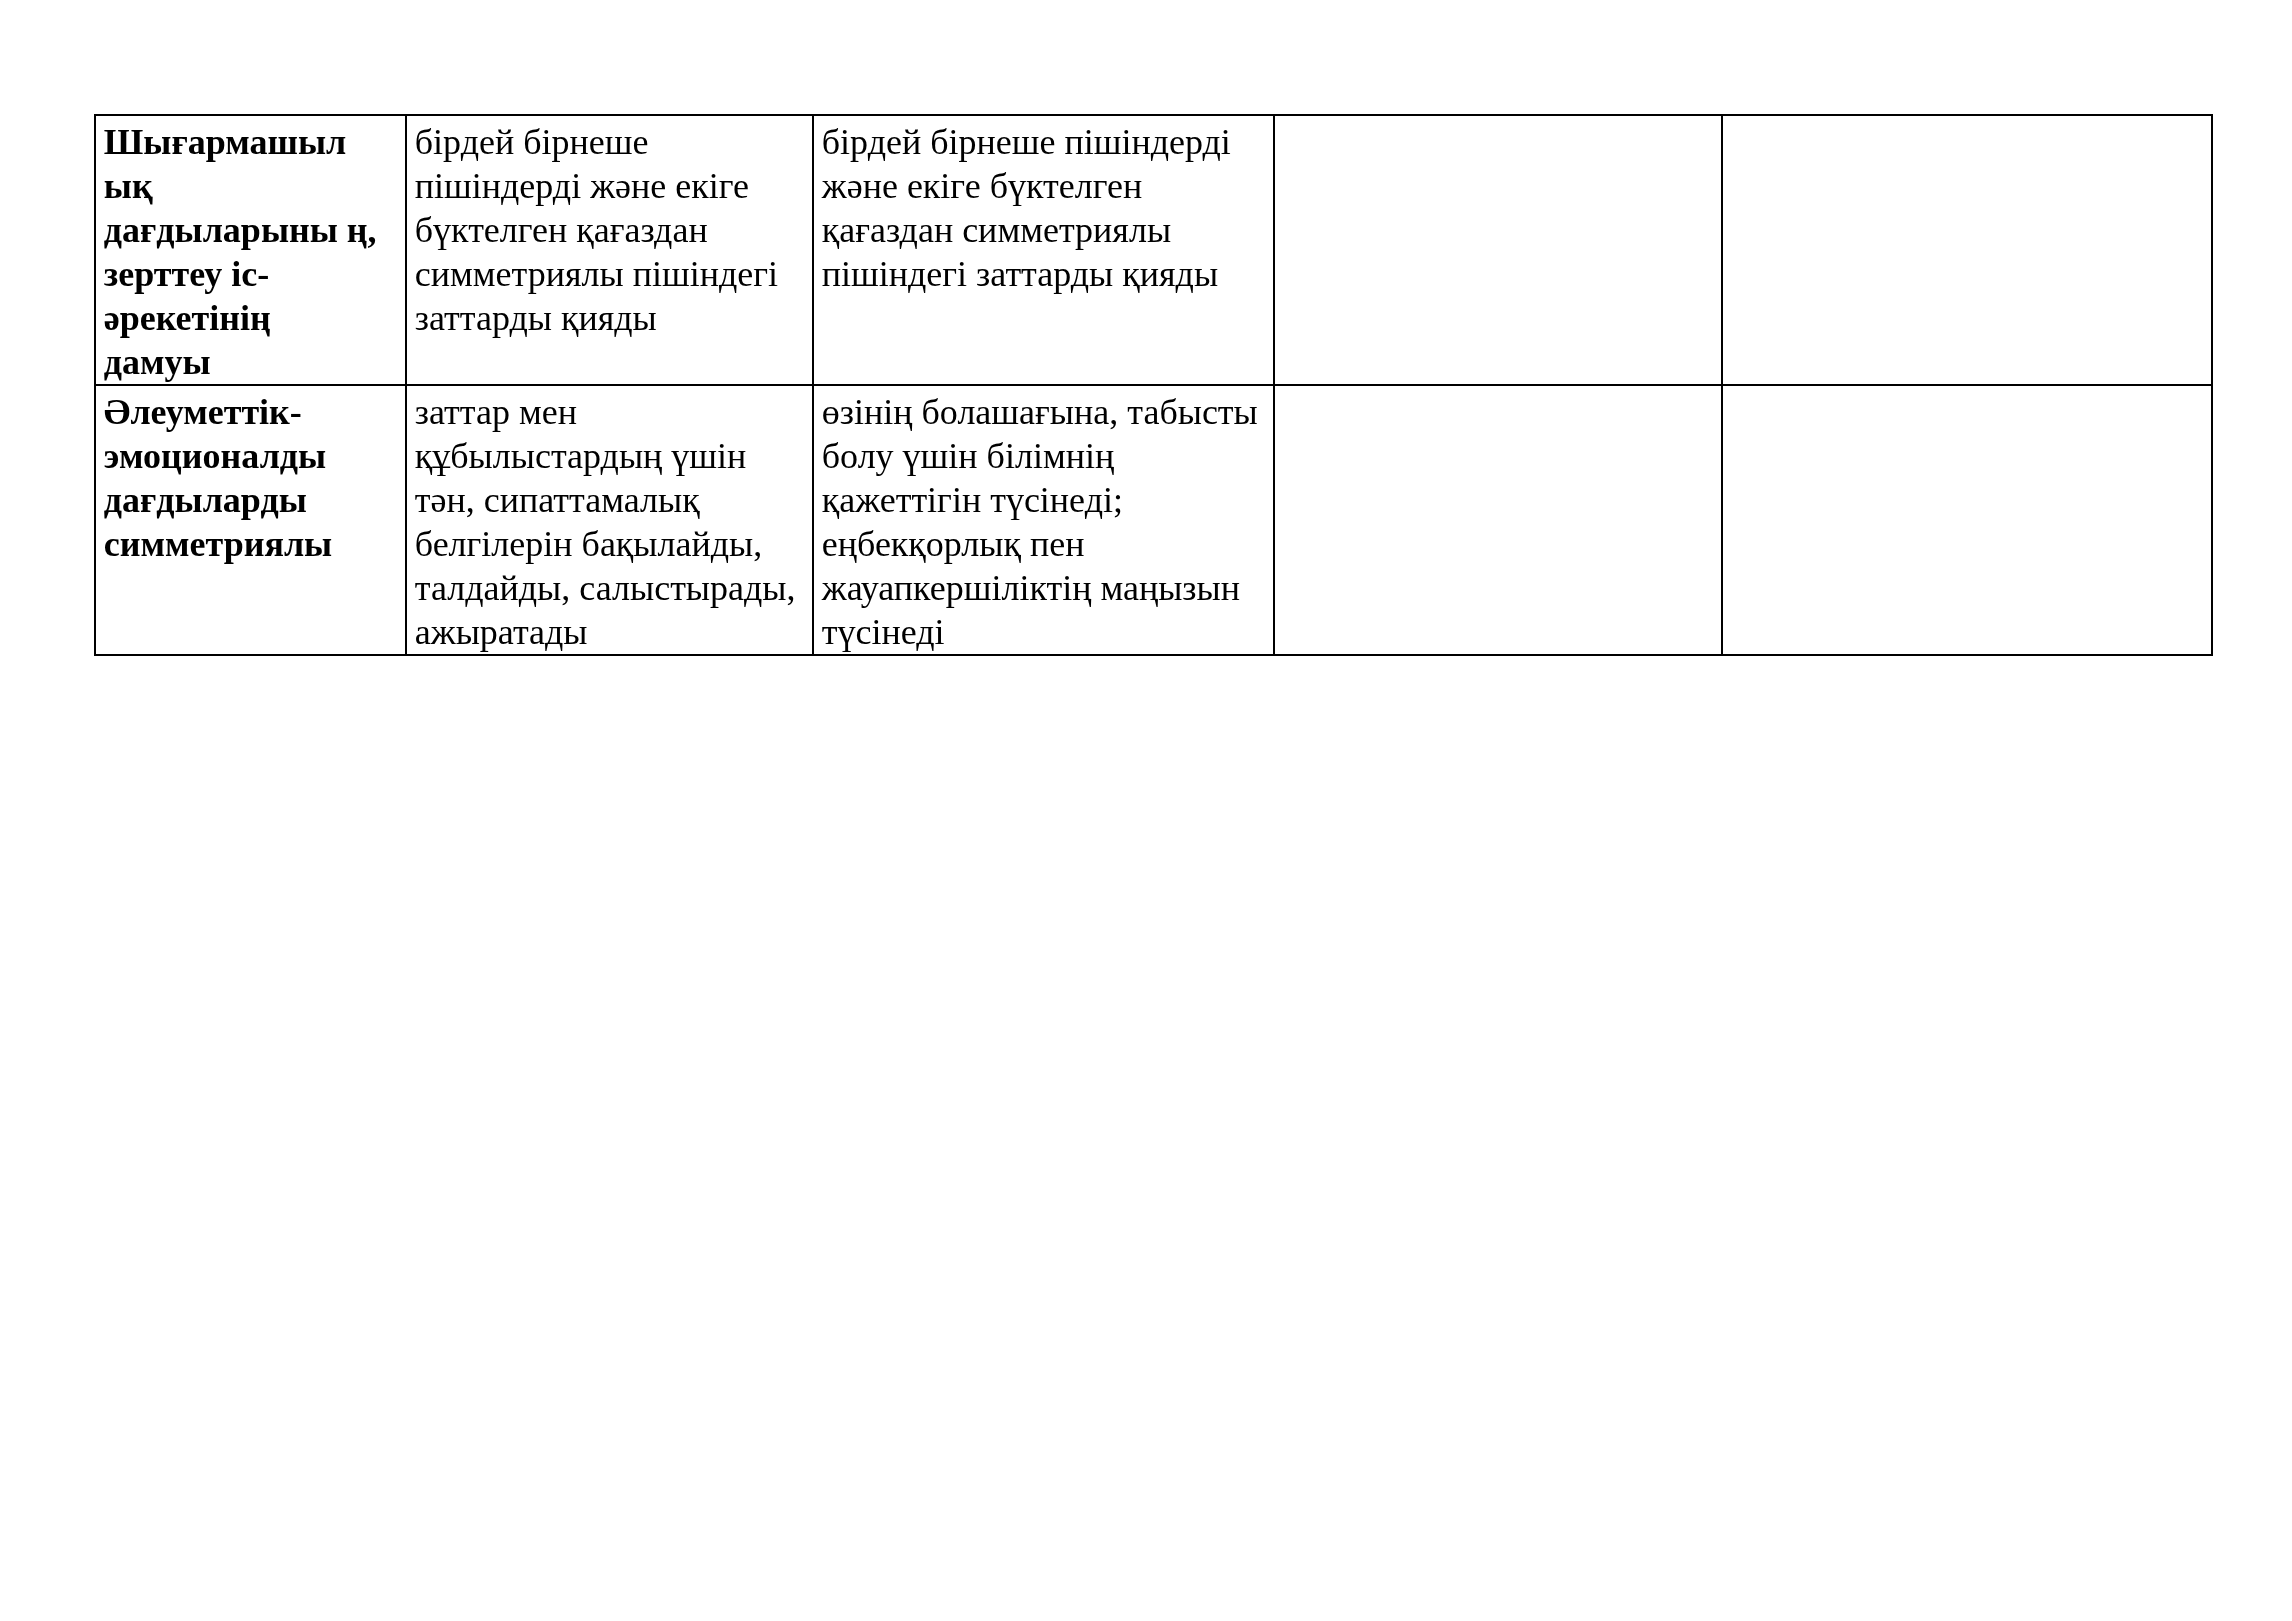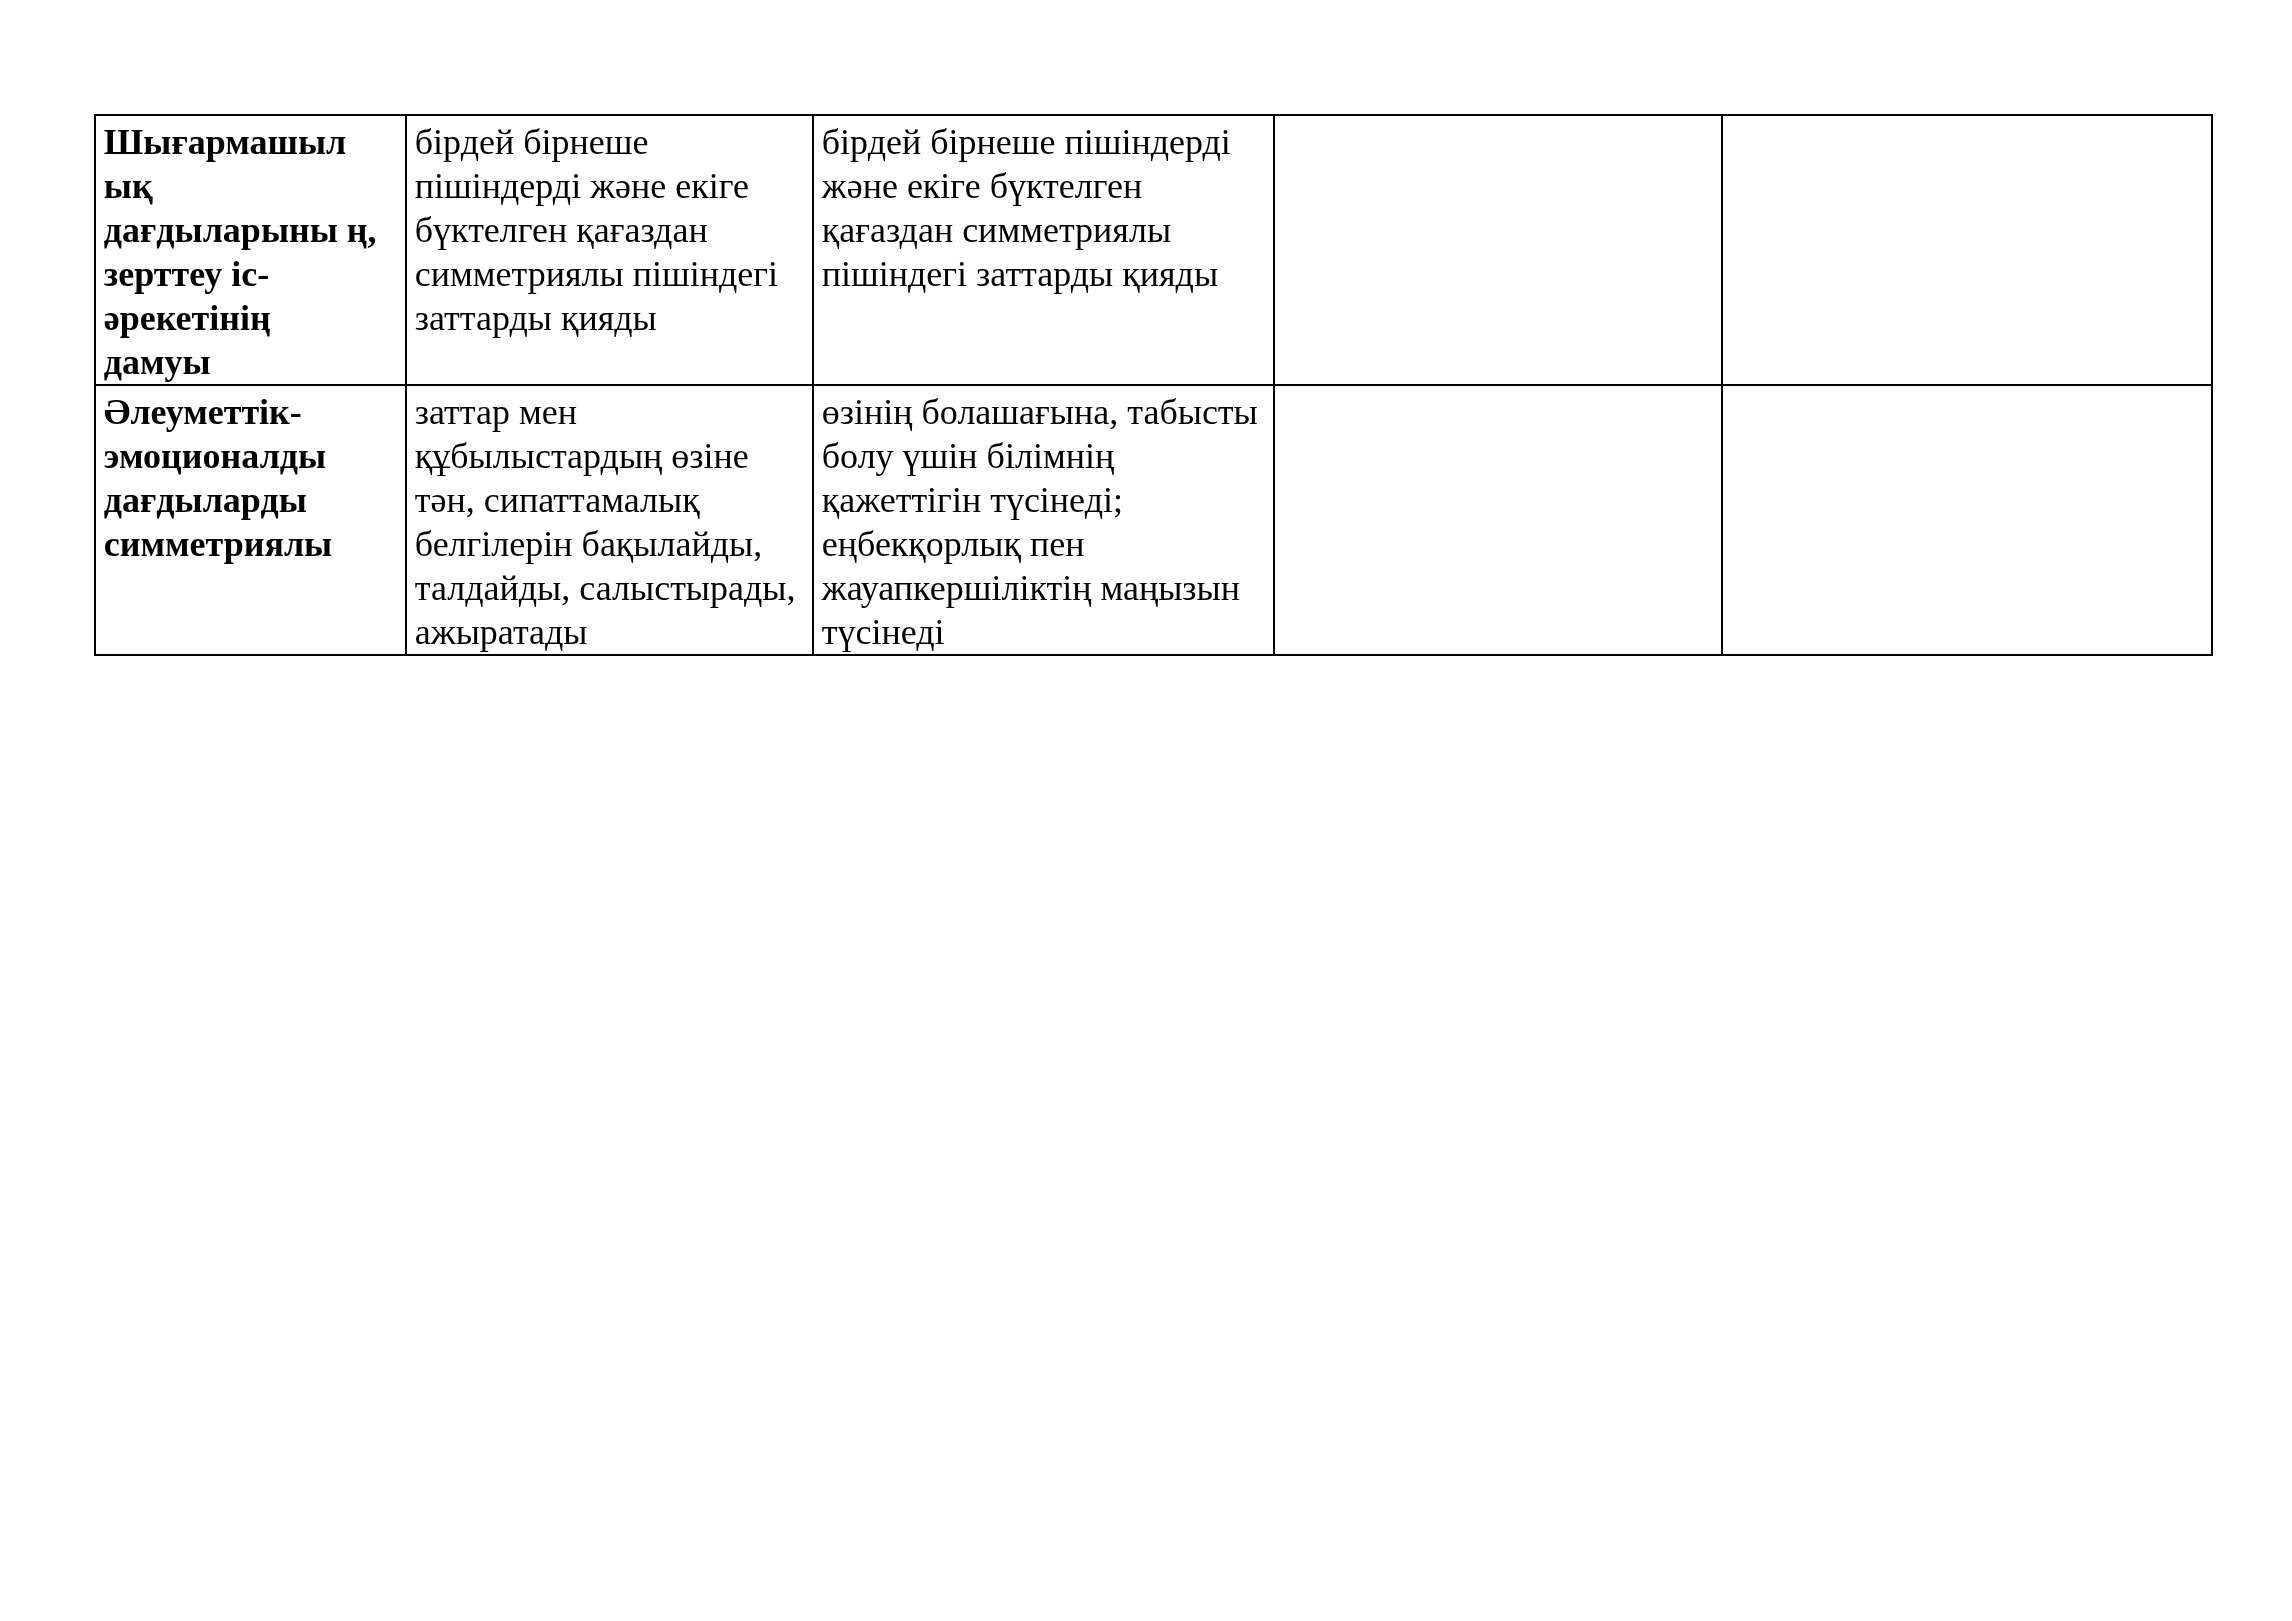--- a/index.html
+++ b/index.html
@@ -71,21 +71,21 @@
 пішіндегі заттарды қияды</td>
         <td></td>
         <td></td>
       </tr>
       <tr>
         <td class="label-cell">Әлеуметтік-
 эмоционалды
 дағдыларды
 симметриялы</td>
         <td>заттар мен
-құбылыстардың өзіне
+құбылыстардың үшін
 тән, сипаттамалық
 белгілерін бақылайды,
 талдайды, салыстырады,
 ажыратады</td>
         <td>өзінің болашағына, табысты
 болу үшін білімнің
 қажеттігін түсінеді;
 еңбекқорлық пен
 жауапкершіліктің маңызын
 түсінеді</td>

